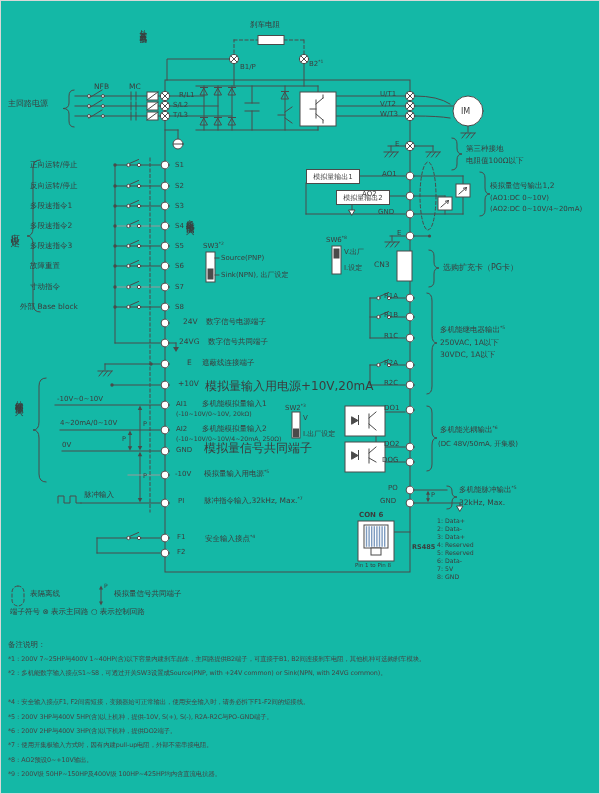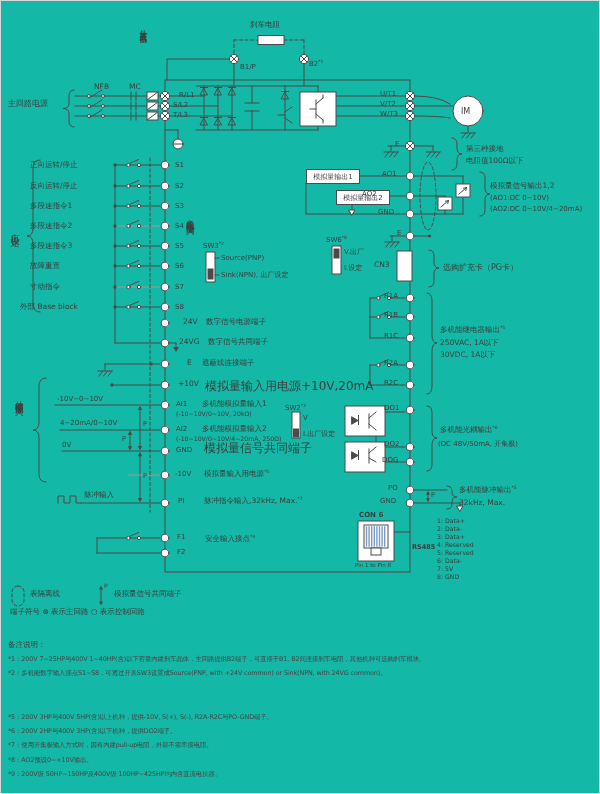--- a/index.html
+++ b/index.html
@@ -411,19 +411,20 @@
 <div class="lbl" style="left:205px;top:535px;font-size:7.5px"><span>安全输入接点</span><sup>*4</sup></div>
 
 <div class="lbl" style="left:30px;top:590px;font-size:7.5px">表隔离线</div>
 <div class="lbl" style="left:104px;top:583px;font-size:6px">P</div>
 <div class="lbl" style="left:114px;top:590px;font-size:7.5px">模拟量信号共同端子</div>
 <div class="lbl" style="left:10px;top:608px;font-size:7.5px">端子符号 ⊗ 表示主回路 ○ 表示控制回路</div>
 
 <div class="lbl" style="left:8px;top:641px;font-size:7.5px">备注说明：</div>
 <div class="note" style="top:655px">*1：200V 7~25HP与400V 1~40HP(含)以下容量内建刹车晶体，主回路提供B2端子，可直接于B1, B2间连接刹车电阻，其他机种可选购刹车模块。</div>
 <div class="note" style="top:669px">*2：多机能数字输入接点S1~S8，可透过开关SW3设置成Source(PNP, with +24V common) or Sink(NPN, with 24VG common)。</div>
+<div class="note" style="top:698px">*4：安全输入接点F1, F2间需短接，变频器始可正常输出，使用安全输入时，请务必拆下F1-F2间的短接线。</div>
 <div class="note" style="top:713px">*5：200V 3HP与400V 5HP(含)以上机种，提供-10V, S(+), S(-), R2A-R2C与PO-GND端子。</div>
 <div class="note" style="top:727px">*6：200V 2HP与400V 3HP(含)以下机种，提供DO2端子。</div>
 <div class="note" style="top:741px">*7：使用开集极输入方式时，因有内建pull-up电阻，外部不需串接电阻。</div>
 <div class="note" style="top:756px">*8：AO2预设0~+10V输出。</div>
 <div class="note" style="top:770px">*9：200V级 50HP~150HP及400V级 100HP~425HP均内含直流电抗器。</div>
 
 </div>
 
 </body></html>

